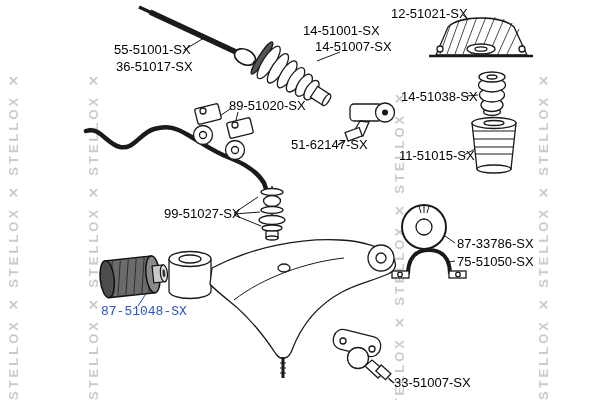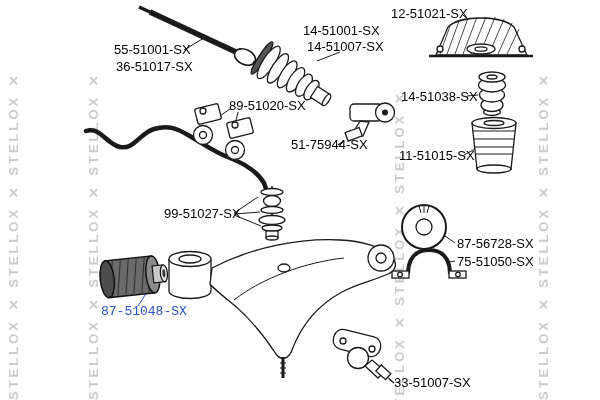--- a/index.html
+++ b/index.html
@@ -200,25 +200,25 @@
         <ellipse cx="164" cy="276.5" rx="3.5" ry="8.5" fill="#e3e3e3" stroke="#111" stroke-width="1.2"></ellipse>
         <ellipse cx="164" cy="276.5" rx="1.4" ry="4" fill="#333" stroke="none"></ellipse>
       </g>
 
     </g>
   </svg>
 
   <div class="lbl" style="left:114px;top:44px">55-51001-SX</div>
   <div class="lbl" style="left:116px;top:61px">36-51017-SX</div>
   <div class="lbl" style="left:303px;top:25px">14-51001-SX</div>
-  <div class="lbl" style="left:307px;top:41px">14-51007-SX</div>
+  <div class="lbl" style="left:315px;top:41px">14-51007-SX</div>
   <div class="lbl" style="left:391px;top:8px">12-51021-SX</div>
   <div class="lbl" style="left:229px;top:100px">89-51020-SX</div>
-  <div class="lbl" style="left:291px;top:139px">51-75944-SX</div>
+  <div class="lbl" style="left:291px;top:139px">51-62147-SX</div>
   <div class="lbl" style="left:401px;top:91px">14-51038-SX</div>
   <div class="lbl" style="left:399px;top:150px">11-51015-SX</div>
   <div class="lbl" style="left:164px;top:208px">99-51027-SX</div>
-  <div class="lbl" style="left:457px;top:238px">87-56728-SX</div>
+  <div class="lbl" style="left:457px;top:238px">87-33786-SX</div>
   <div class="lbl" style="left:457px;top:256px">75-51050-SX</div>
   <div class="lbl hl" style="left:101px;top:306px">87-51048-SX</div>
   <div class="lbl" style="left:394px;top:377px">33-51007-SX</div>
 
 </div>
 
 </body></html>

